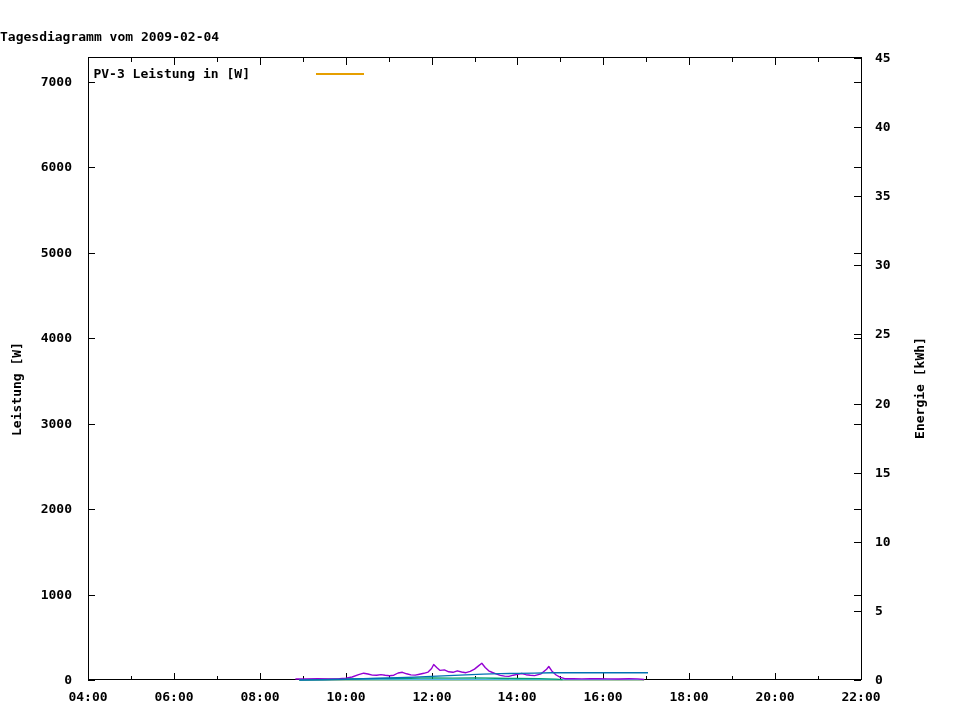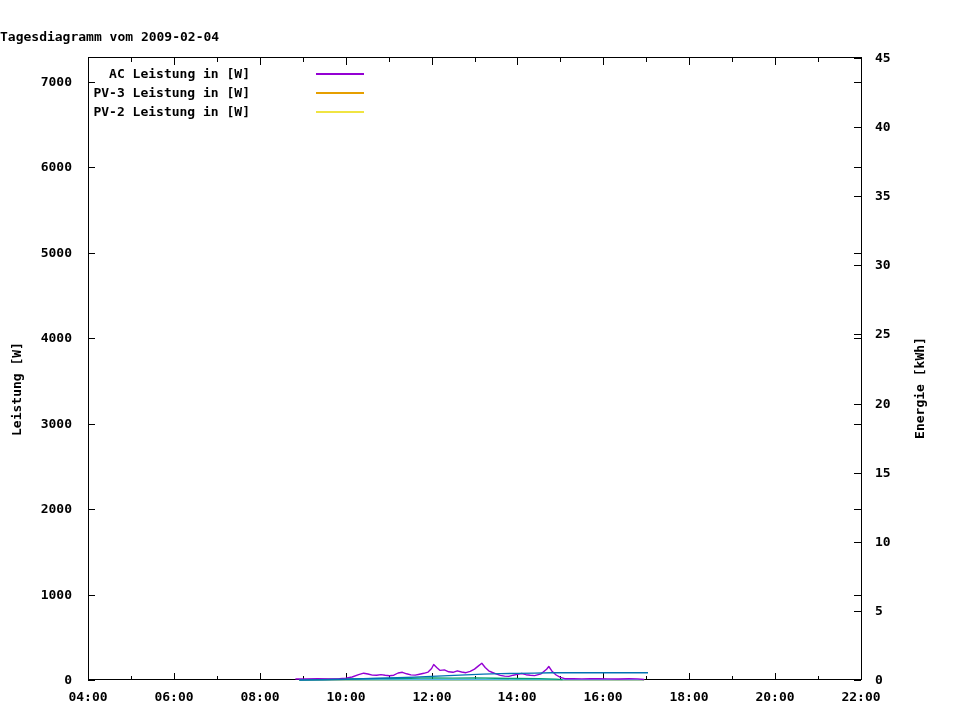--- a/index.html
+++ b/index.html
@@ -129,24 +129,16 @@
     <polyline points="299.3,679.7 315.6,679.5 332.8,679.2 345.7,679.0 367.1,678.6 388.6,678.5 410.1,678.3 431.6,677.9 453.0,678.1 474.5,677.9 496.0,678.3 517.4,678.5 538.9,678.6 556.1,679.1 562.5,679.6" fill="none" stroke="#009E73" stroke-width="1.4" stroke-linejoin="round" stroke-linecap="butt"></polyline>
     <polyline points="295.4,679.0 307.0,679.0 317.8,678.8 328.5,678.9 339.2,678.7 345.7,678.1 352.1,677.0 358.6,674.7 363.7,673.2 368.0,674.0 372.3,675.1 376.6,675.3 380.9,674.6 385.2,675.3 389.5,675.8 393.8,675.2 398.1,673.0 402.4,672.3 406.6,673.8 410.9,674.9 415.2,675.1 419.5,674.2 423.8,673.3 428.1,672.1 431.6,668.5 433.7,664.5 436.7,667.4 440.1,670.4 444.4,669.9 448.7,671.8 453.0,672.3 457.3,670.8 461.6,672.0 465.9,672.7 470.2,671.4 474.5,669.1 478.8,665.6 481.8,663.3 485.2,667.5 488.7,670.8 492.5,672.5 496.0,673.8 500.3,675.4 504.6,676.1 508.9,676.4 513.2,675.2 517.4,674.4 521.7,673.5 526.0,674.7 530.3,675.2 534.6,675.6 541.1,673.8 546.6,669.2 548.8,666.5 551.8,670.9 556.1,675.0 560.4,677.3 564.7,678.7 573.3,678.6 581.9,678.9 590.4,678.7 599.0,678.8 607.6,678.9 618.4,679.0 629.1,678.8 637.7,678.9 644.1,679.5" fill="none" stroke="#9400D3" stroke-width="1.4" stroke-linejoin="round" stroke-linecap="butt"></polyline>
     <polyline points="299.3,680.0 324.2,679.7 345.7,679.3 362.8,678.8 380.0,678.2 397.2,677.7 414.4,677.1 431.6,676.4 448.7,675.6 465.9,674.9 483.1,674.1 500.3,673.6 517.4,673.4 534.6,673.1 551.8,672.8 569.0,672.7 603.3,672.7 648.0,672.7" fill="none" stroke="#0072B2" stroke-width="1.4" stroke-linejoin="round" stroke-linecap="butt"></polyline>
   </svg>
 
 <div class="axis-label" id="ylabel-left">Leistung [W]</div>
 <div class="axis-label" id="ylabel-right">Energie [kWh]</div>
 
 <div id="legend">
   <div class="legend-row">
-    <span class="legend-label">AC Leistung in [W]</span>
-    <span class="legend-swatch" style="background: rgb(148, 0, 211);"></span>
-  </div>
-  <div class="legend-row">
     <span class="legend-label">PV-3 Leistung in [W]</span>
     <span class="legend-swatch" style="background: rgb(230, 159, 0);"></span>
-  </div>
-  <div class="legend-row">
-    <span class="legend-label">PV-2 Leistung in [W]</span>
-    <span class="legend-swatch" style="background: rgb(240, 228, 66);"></span>
   </div>
 </div>
 
 </body></html>

